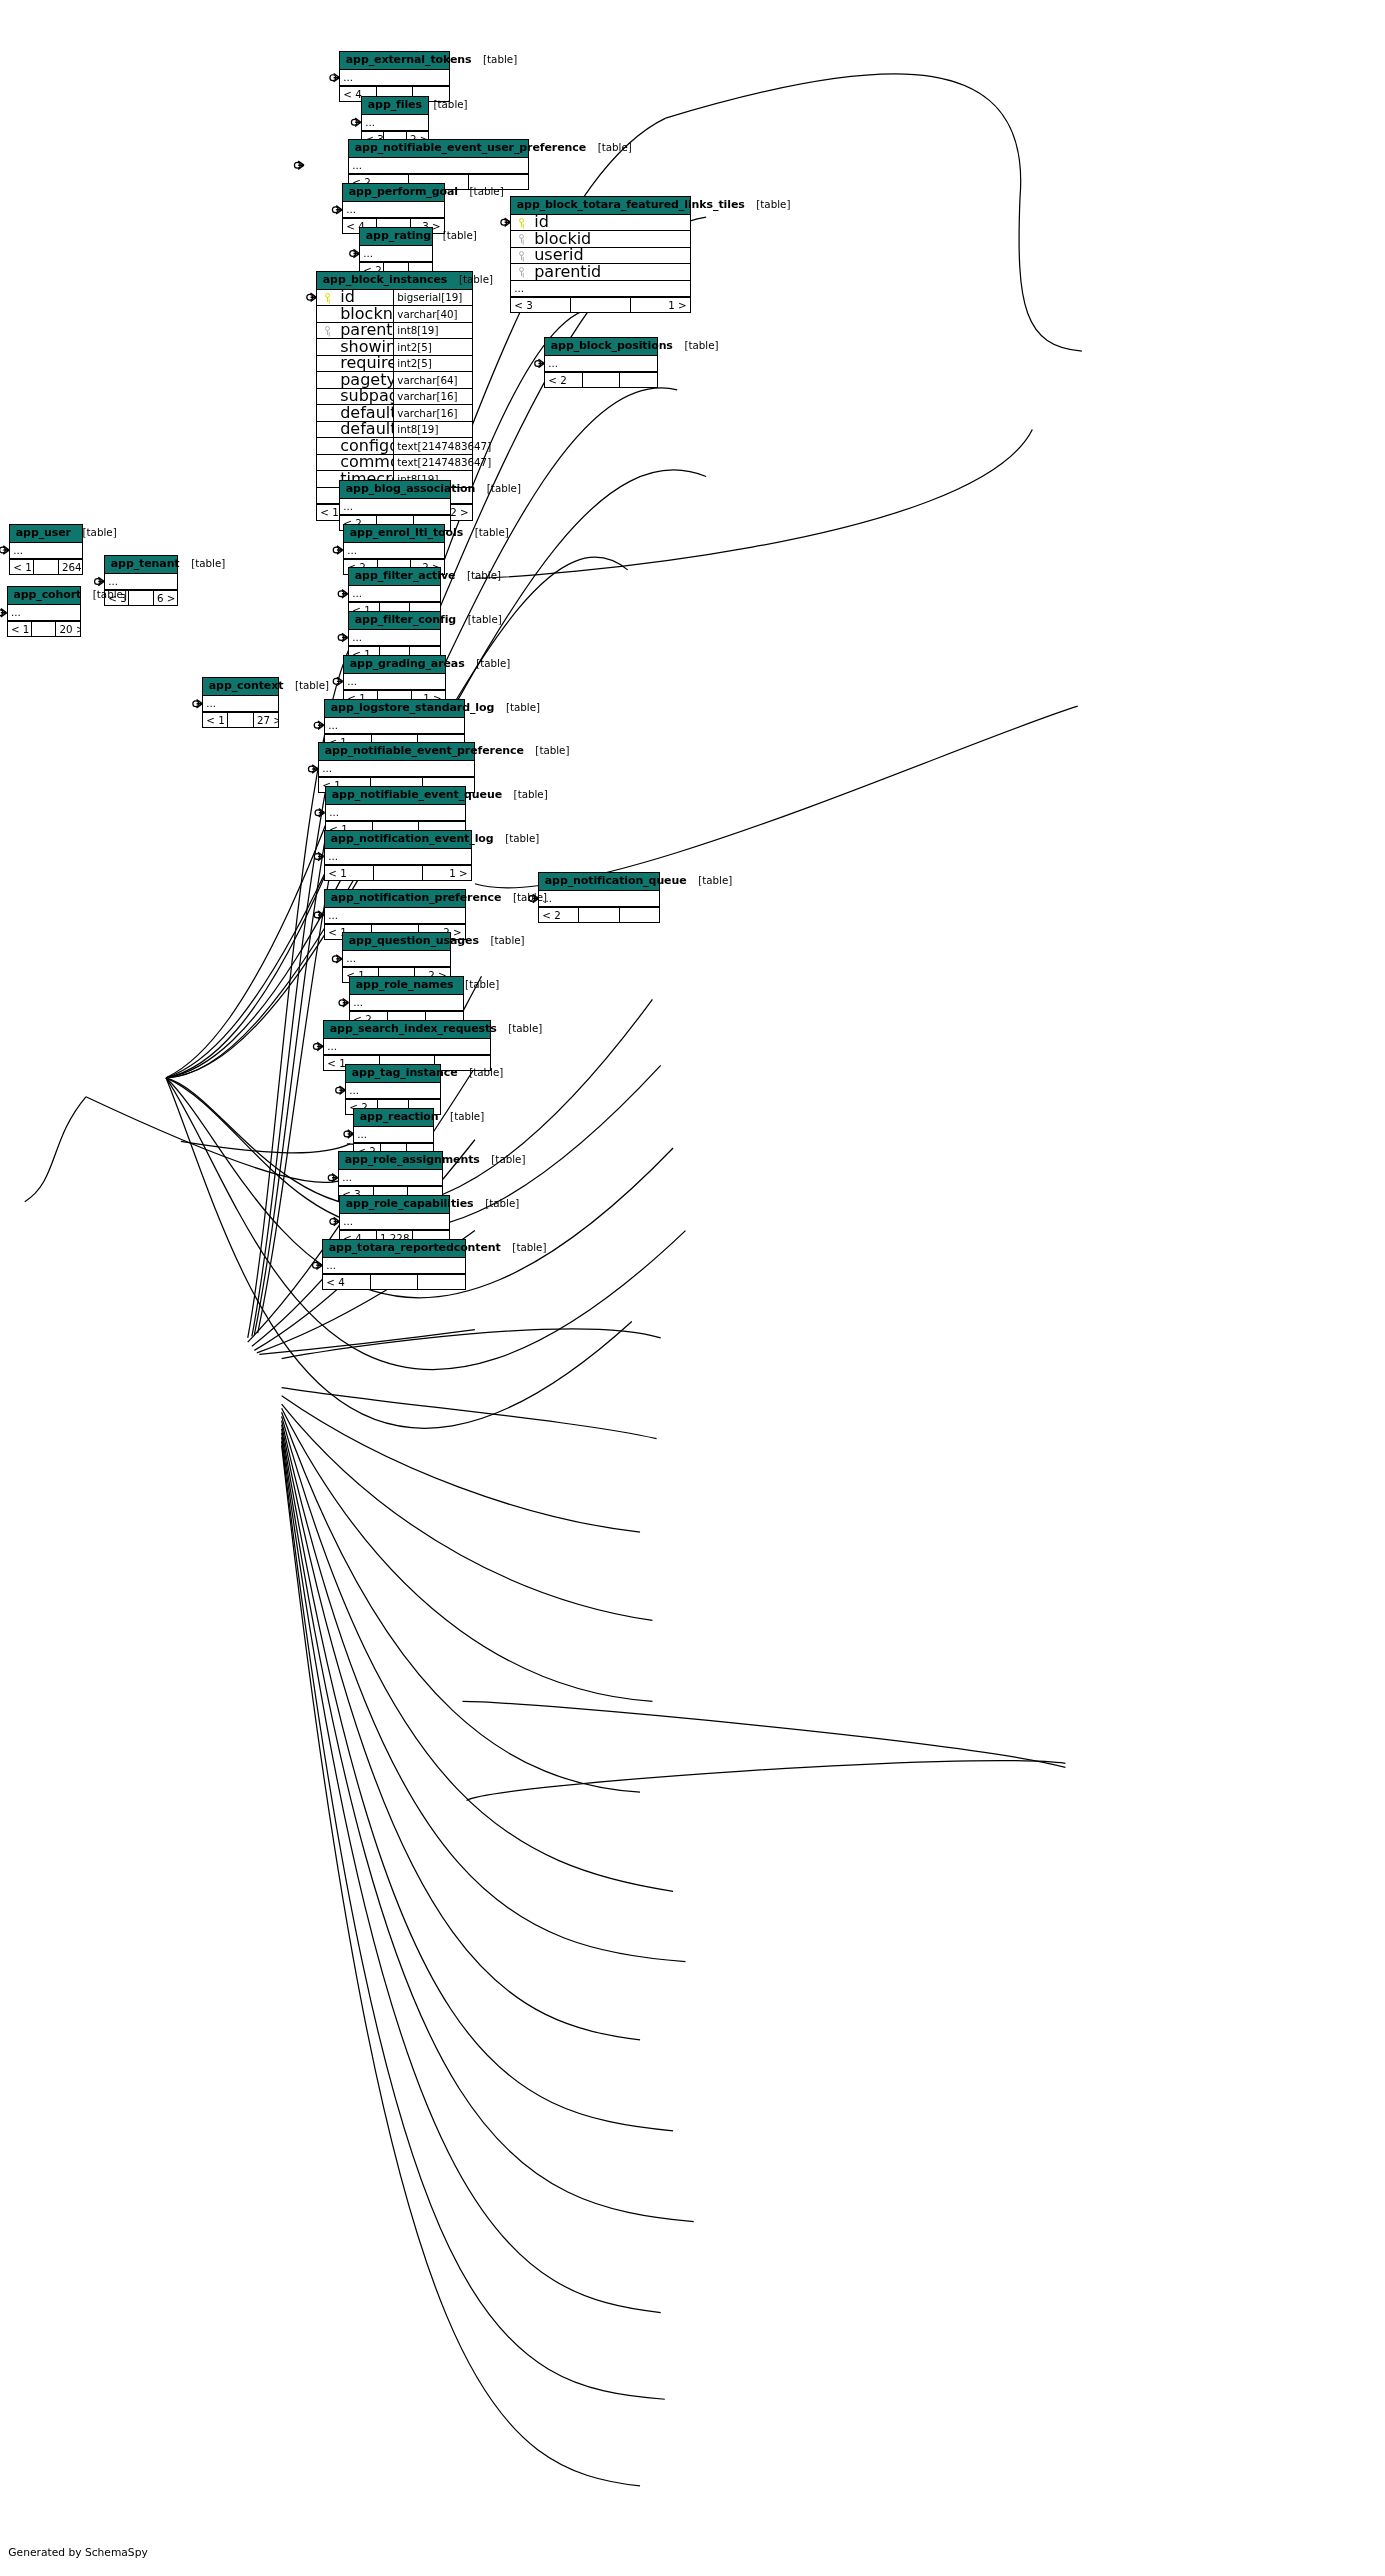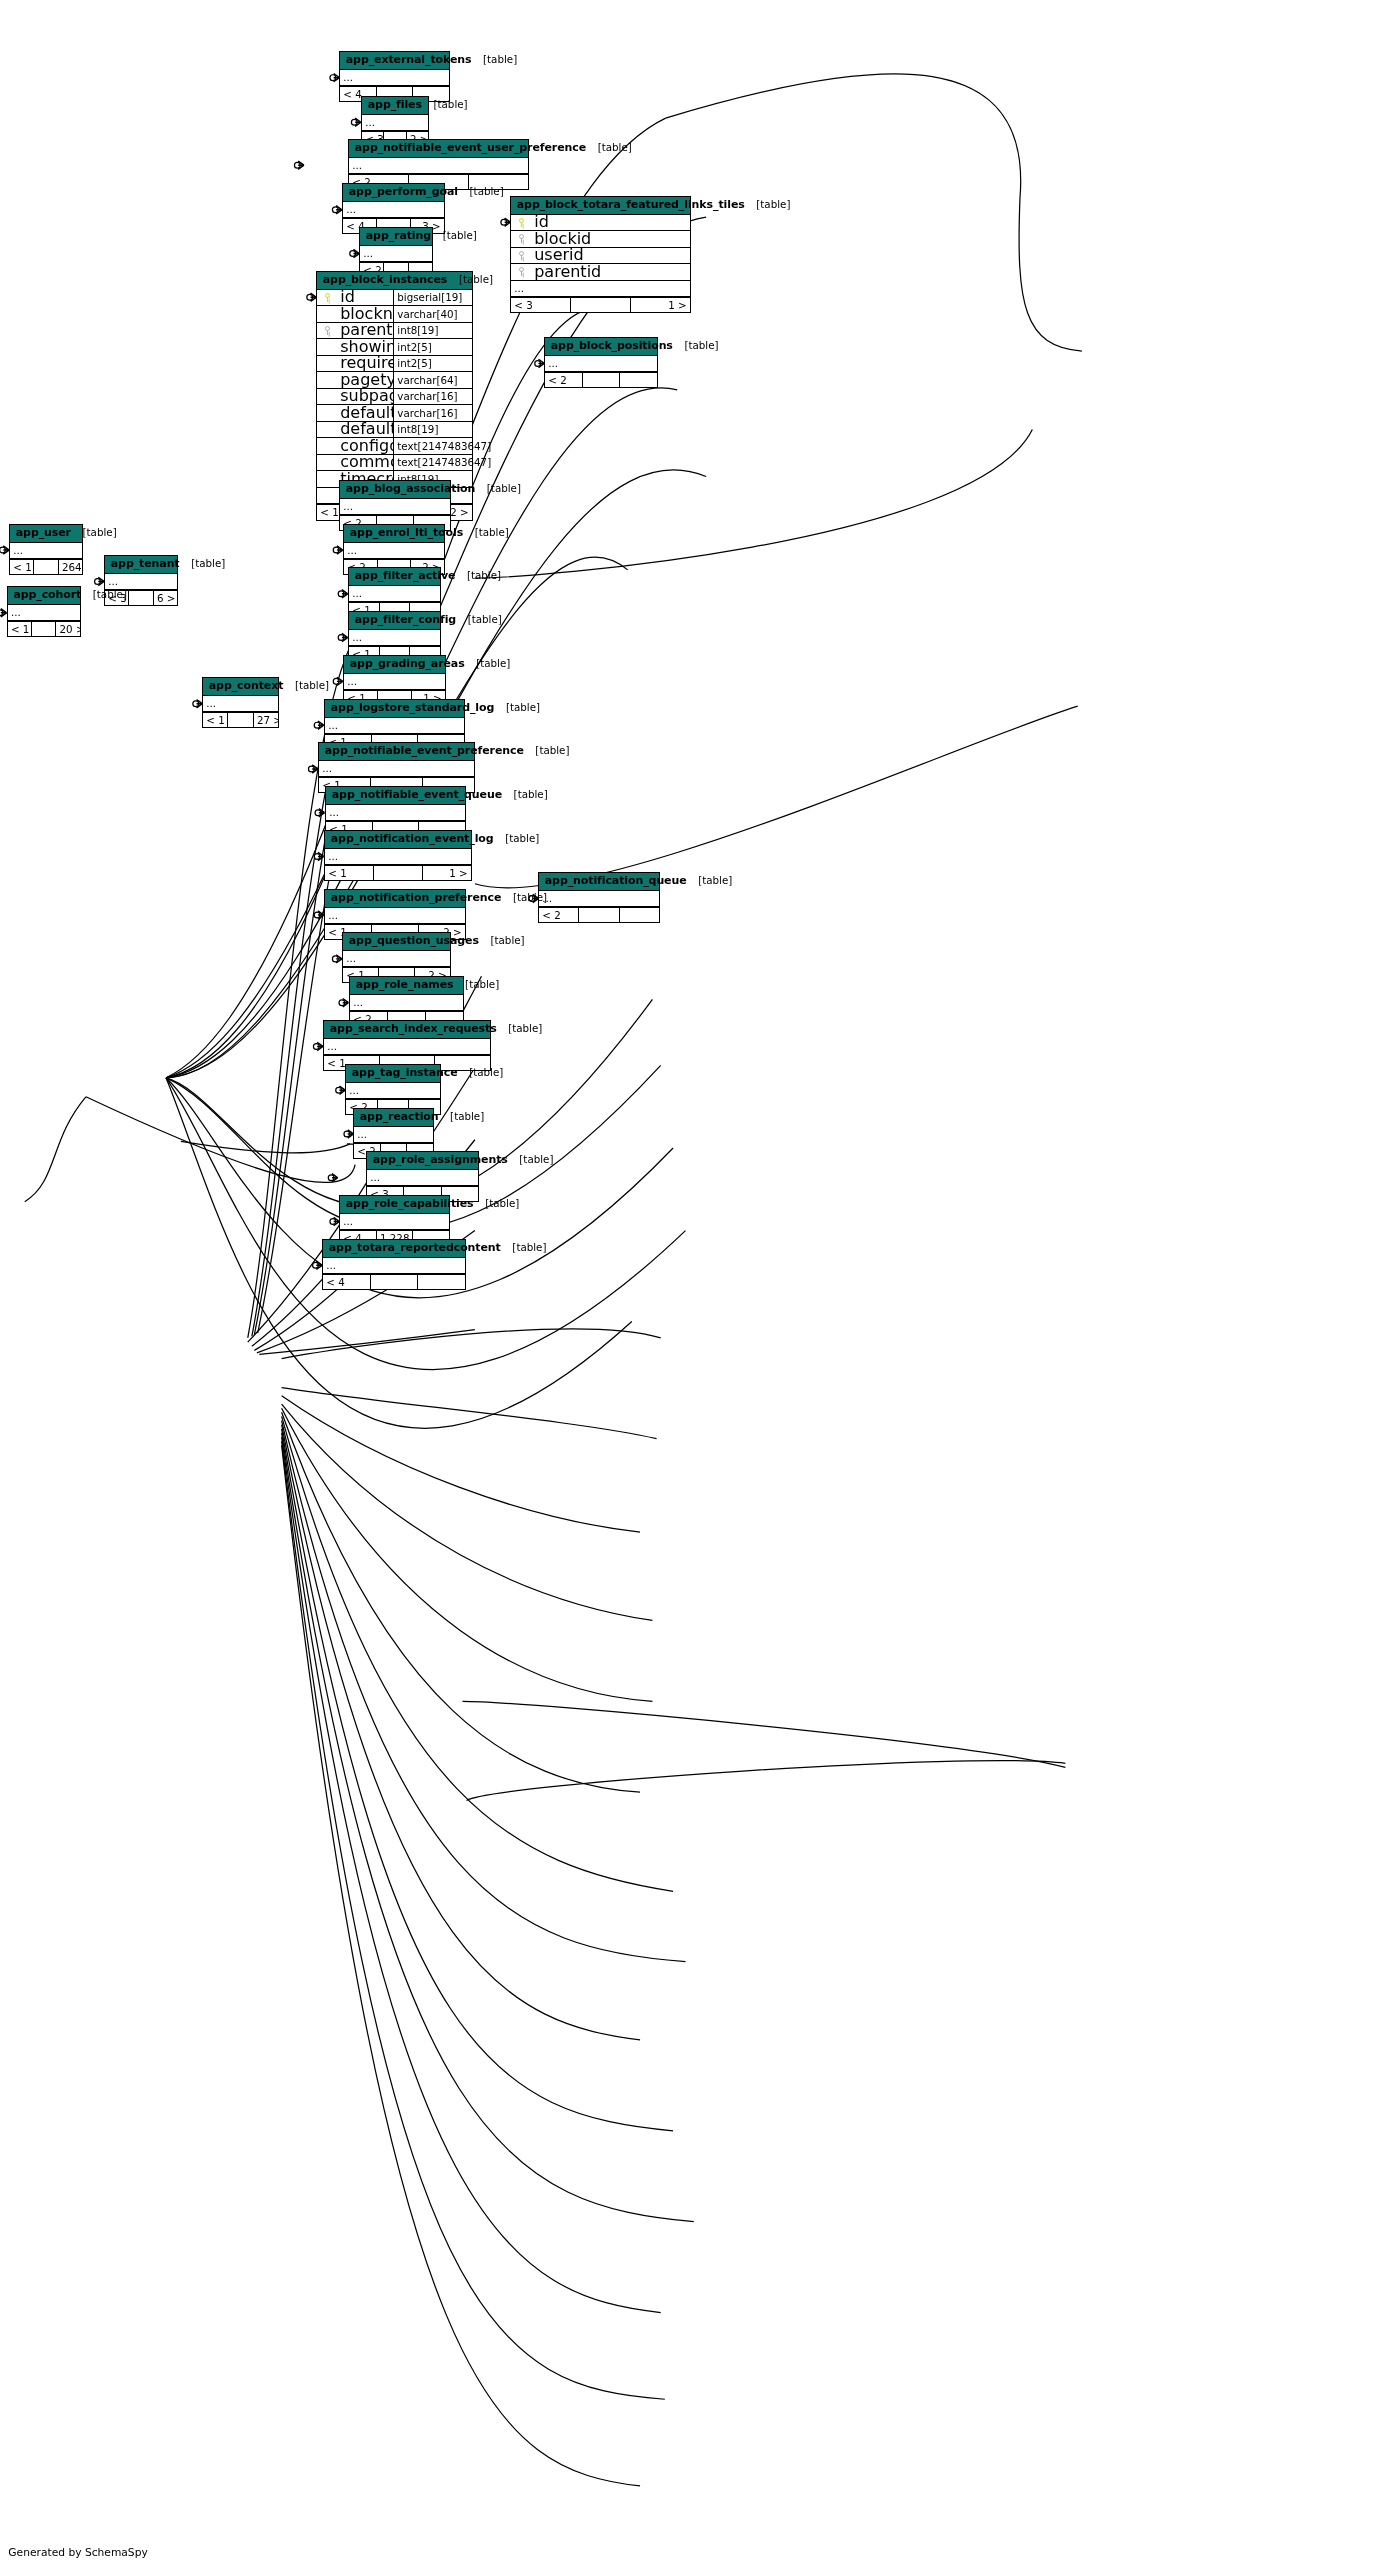--- a/index.html
+++ b/index.html
@@ -686,21 +686,21 @@
           <span class="tbl-name">app_reaction</span>
           <span class="tbl-tag">[table]</span>
         </div>
         <div class="ellipsis-row">...</div>
         <div class="foot-row">
           <div class="foot-cell foot-left">&lt; 2</div>
           <div class="foot-cell foot-mid"></div>
           <div class="foot-cell foot-right"></div>
         </div>
       </div>
-      <div class="table-node" style="left: 338px; top: 1151px; width: 113px; margin-left: 28px;">
+      <div class="table-node" style="left: 338px; top: 1151px; width: 105px;">
         <div class="tbl-title">
           <span class="tbl-name">app_role_assignments</span>
           <span class="tbl-tag">[table]</span>
         </div>
         <div class="ellipsis-row">...</div>
         <div class="foot-row">
           <div class="foot-cell foot-left">&lt; 3</div>
           <div class="foot-cell foot-mid"></div>
           <div class="foot-cell foot-right"></div>
         </div>

